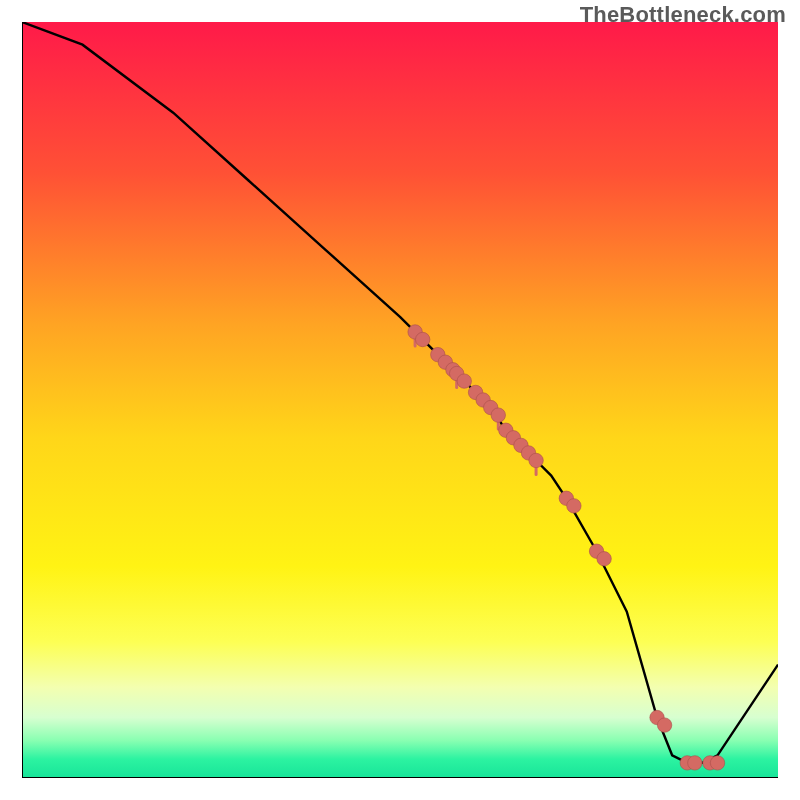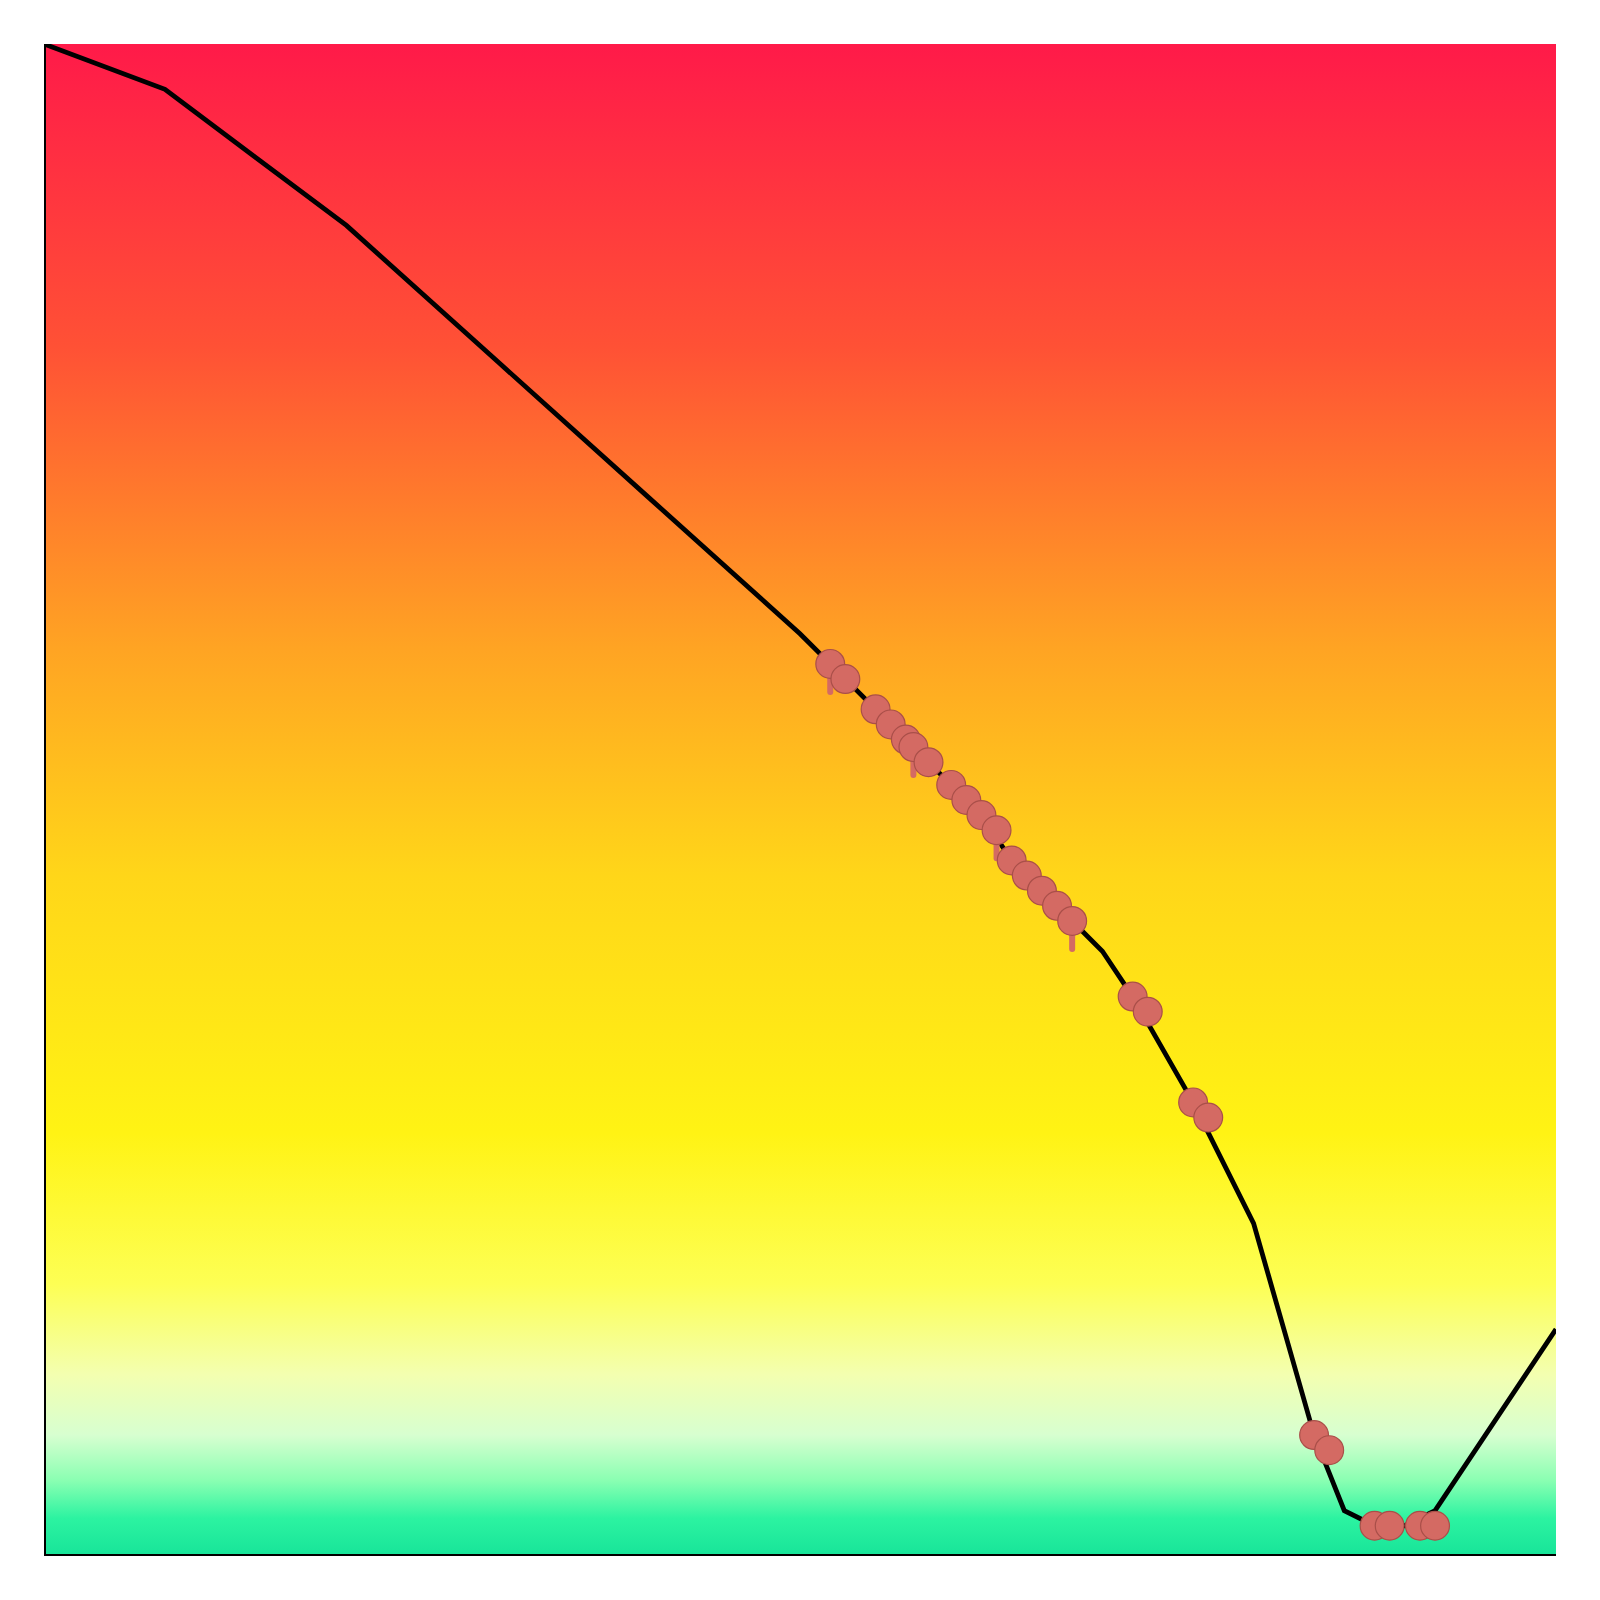--- a/index.html
+++ b/index.html
@@ -33,20 +33,21 @@
     top: 22px;
     width: 756px;
     height: 756px;
   }
   svg { display: block; }
 </style>
 </head>
 <body>
 
 <div class="stage">
+  <div class="watermark">TheBottleneck.com</div>
 
   <div class="plot">
     <svg id="chart-svg" width="756" height="756" viewBox="0 0 756 756">
       <defs>
         <linearGradient id="bg-grad" x1="0" y1="0" x2="0" y2="1">
             <stop offset="0%" stop-color="#ff1a49"></stop>
             <stop offset="20%" stop-color="#ff5135"></stop>
             <stop offset="40%" stop-color="#ffa423"></stop>
             <stop offset="55.00000000000001%" stop-color="#ffd619"></stop>
             <stop offset="72%" stop-color="#fff314"></stop>

